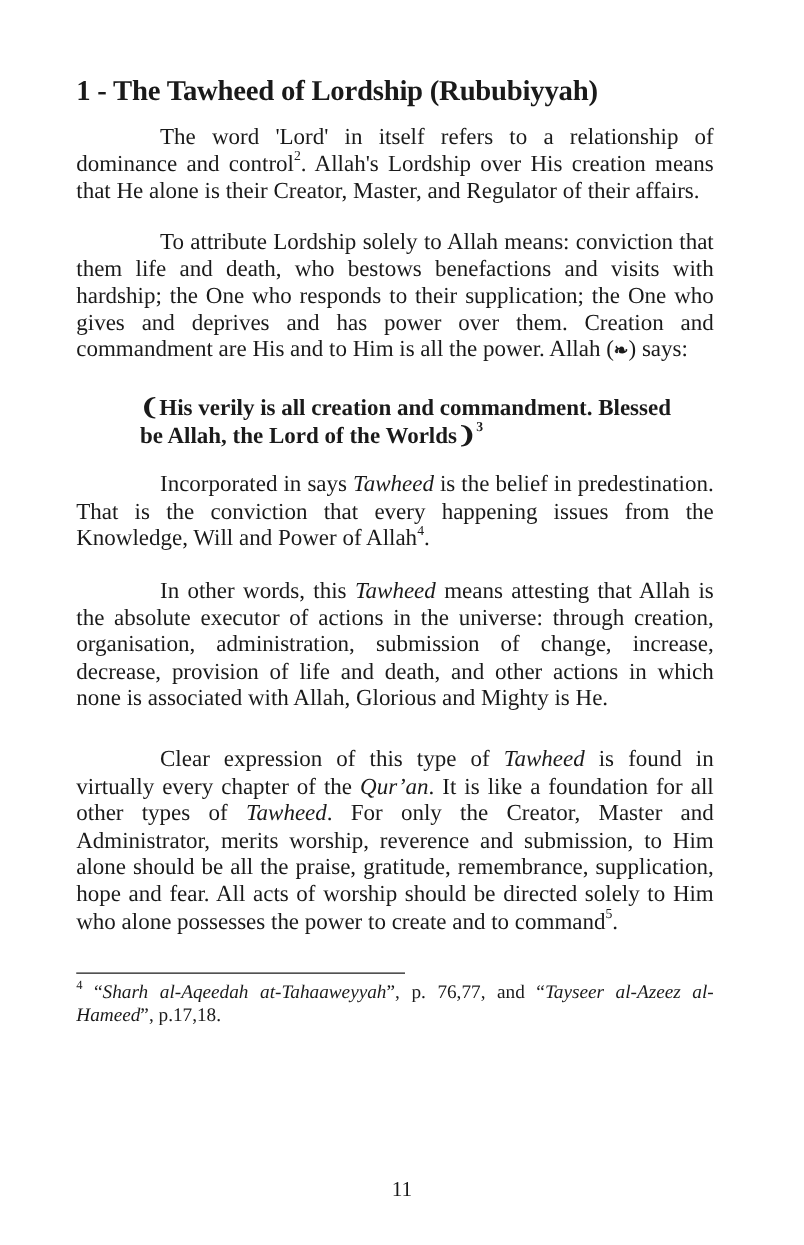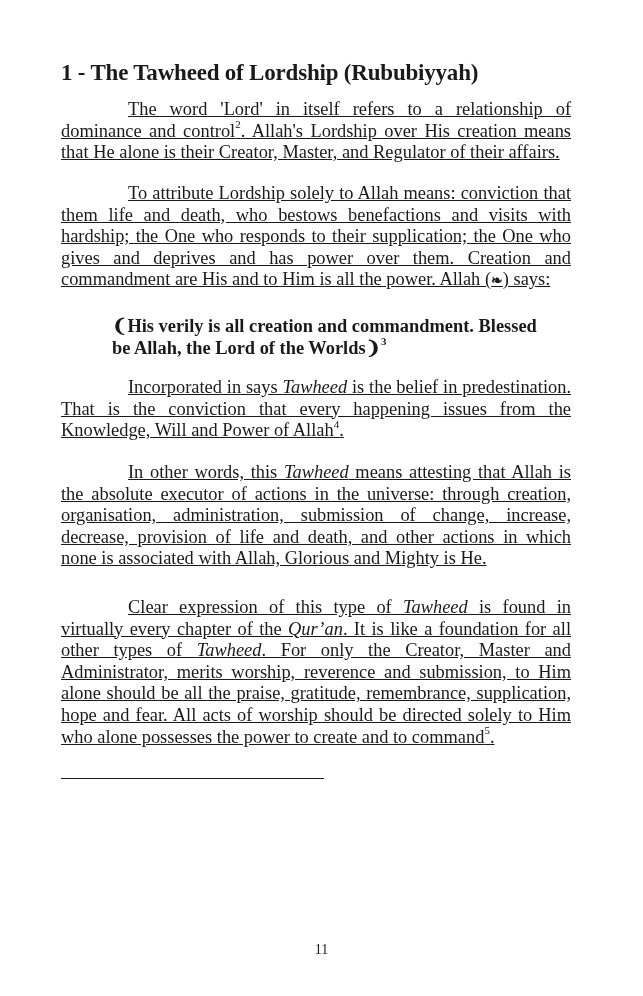--- a/index.html
+++ b/index.html
@@ -33,21 +33,20 @@
     }
     .para {
       position: absolute;
       left: 0;
       width: 510px;
       font-size: 18.4px;
       line-height: 21.6px;
       text-align: justify;
       text-indent: 67px;
       margin: 0;
-      text-decoration: underline;
     }
     .para em { font-style: italic; }
     sup {
       font-size: 11px;
       line-height: 0;
       position: relative;
       top: -1px;
     }
     .quote {
       position: absolute;
@@ -82,21 +81,21 @@
     }
     .fn { display: block; }
     .fn sup { font-size: 10px; top: -1px; }
     .fn em { font-style: italic; }
     .page-number {
       position: absolute;
       left: 0;
       width: 643px;
       top: 942px;
       text-align: center;
-      font-size: 14px;
+      font-size: 17px;
     }
   </style>
 </head>
 <body>
 
 <div class="page">
   <h1 class="heading">1 - The Tawheed of Lordship (Rububiyyah)</h1>
 
   <p class="para" style="top:99px;"><span>The word 'Lord' in itself refers to a relationship of dominance and control</span><sup>2</sup><span>.  Allah's Lordship over His creation means that He alone is their Creator, Master, and Regulator of their affairs.</span></p>
   <p class="para" style="top:183px;"><span>To attribute Lordship solely to Allah means: conviction that them life and death, who bestows benefactions and visits with hardship; the One who responds to their supplication; the One who gives and deprives and has power over them.  Creation and commandment are His and to Him is all the power.  Allah (</span><span class="glyph">❧</span><span>) says:</span></p>
@@ -105,16 +104,17 @@
     <span>❨</span><span>His verily is all creation and commandment. Blessed be Allah, the Lord of the Worlds</span><span>❩</span><sup>3</sup>
   </p>
 
   <p class="para" style="top:377px;"><span>Incorporated in says </span><em>Tawheed</em><span> is the belief in predestination. That is the conviction that every happening issues from the Knowledge, Will and Power of Allah</span><sup>4</sup><span>.</span></p>
   <p class="para" style="top:462px;"><span>In other words, this </span><em>Tawheed</em><span> means attesting that Allah is the absolute executor of actions in the universe: through creation, organisation, administration, submission of change, increase, decrease, provision of life and death, and other actions in which none is associated with Allah, Glorious and Mighty is He.</span></p>
   <p class="para" style="top:597px;"><span>Clear expression of this type of </span><em>Tawheed</em><span> is found in virtually every chapter of the </span><em>Qur’an</em><span>. It is like a foundation for all other types of </span><em>Tawheed</em><span>. For only the Creator, Master and Administrator, merits worship, reverence and submission, to Him alone should be all the praise, gratitude, remembrance, supplication, hope and fear. All acts of worship should be directed solely to Him who alone possesses the power to create and to command</span><sup>5</sup><span>.</span></p>
 
   <div class="rule"></div>
 
   <div class="footnotes">
+    <span class="fn"><sup>4</sup><span> “</span><em>Sharh al-Aqeedah at-Tahaaweyyah</em><span>”, p. 76,77, and “</span><em>Tayseer al-Azeez al-Hameed</em><span>”, p.17,18.</span></span>
   </div>
 </div>
 
 <div class="page-number">11</div>
 
 </body></html>

